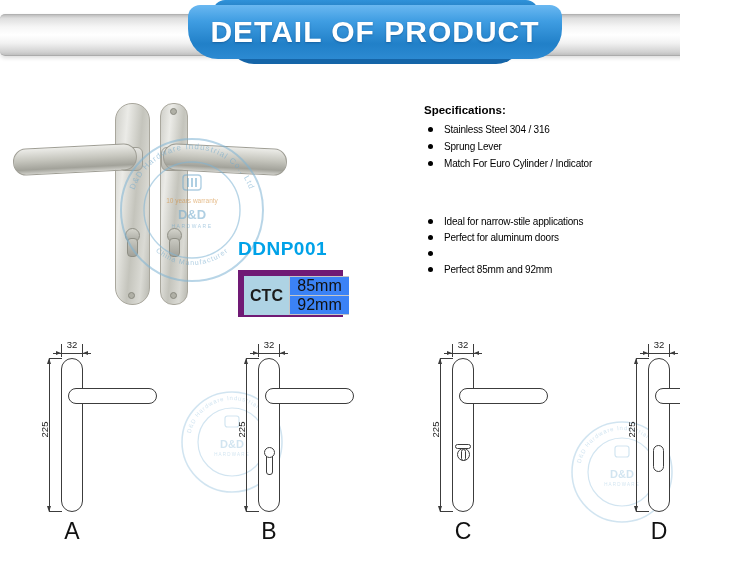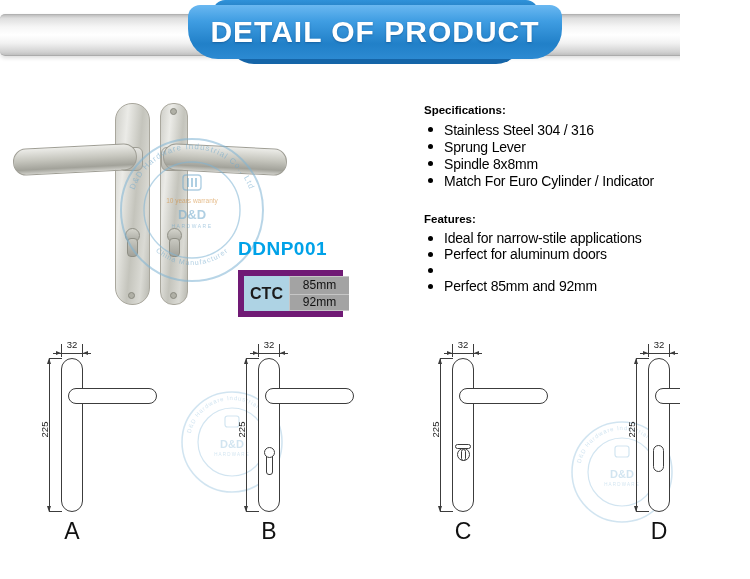--- a/index.html
+++ b/index.html
@@ -47,32 +47,32 @@
   .screw{width:5px;height:5px;border-radius:50%;background:#b0b0a6;border:1px solid #8a8a80;}
 
   .wm{pointer-events:none;}
 
   
   .pcode{left:238px;top:238px;font-size:19px;font-weight:bold;color:#00a2e8;letter-spacing:.5px;}
   .ctc{left:238px;top:270px;width:105px;height:47px;display:grid;
     grid-template-columns:45px 60px;grid-template-rows:1fr 1fr;border:6px solid #701a75;box-sizing:border-box;}
   .ctc-label{grid-row:1/3;background:#aed3e4;display:flex;align-items:center;justify-content:center;
     font-weight:bold;font-size:16px;color:#1b1b1b;}
-  .ctc-val{background:#a3a3a3;border:1px solid #c6c6c6;border-right:0;display:flex;align-items:center;justify-content:center;
-    font-size:12px;}
+  .ctc-val{background:#3b82f6;border:1px solid #c6c6c6;border-right:0;display:flex;align-items:center;justify-content:center;
+    font-size:16px;}
   .ctc-val.first{border-bottom:0;}
 
   
   .txtblock{width:230px;}
   .blk-h{font-size:11.5px;font-weight:bold;margin-bottom:5px;color:#000;}
   .bullet-item{display:flex;align-items:center;}
   .bi-17{height:17px;}
   .bi-16{height:16px;}
   .dot{width:5px;height:5px;border-radius:50%;background:#000;margin:0 11px 0 4px;flex:0 0 auto;}
-  .bi-text{font-size:14px;letter-spacing:-0.2px;color:#000;white-space:nowrap;}
+  .bi-text{font-size:10px;letter-spacing:-0.2px;color:#000;white-space:nowrap;}
 
   
   .drawing{position:absolute;top:330px;width:130px;height:215px;}
   .dln{position:absolute;background:#3c3c3c;}
   .outline{position:absolute;border:1.2px solid #3c3c3c;background:#fff;box-sizing:border-box;}
   .d-plate{left:21px;top:28px;width:22px;height:154px;border-radius:11px;}
   .d-lever{left:28px;top:58px;width:89px;height:16px;border-radius:8px;z-index:3;}
   .dimh-ext{width:1px;height:13px;top:14px;}
   .dimh-line{left:13px;top:23px;width:38px;height:1px;}
   .arr{position:absolute;width:0;height:0;}
@@ -154,30 +154,25 @@
     <div class="bullet-item bi-17">
       <span class="dot"></span>
       <span class="bi-text">Stainless Steel 304 / 316</span>
       </div>
     <div class="bullet-item bi-17">
       <span class="dot"></span>
       <span class="bi-text">Sprung Lever</span>
       </div>
     <div class="bullet-item bi-17">
       <span class="dot"></span>
-      <span class="bi-text">Spindle 8x8mm</span>
-      </div>
-    <div class="bullet-item bi-17">
-      <span class="dot"></span>
       <span class="bi-text">Match For Euro Cylinder / Indicator</span>
       </div>
   </div>
 
   <div class="abs txtblock" style="left:424px;top:213px;">
-    <div class="blk-h">Features:</div>
     <div class="bullet-item bi-16">
       <span class="dot"></span>
       <span class="bi-text">Ideal for narrow-stile applications</span>
       </div>
     <div class="bullet-item bi-16">
       <span class="dot"></span>
       <span class="bi-text">Perfect for aluminum doors</span>
       </div>
     <div class="bullet-item bi-16">
       <span class="dot"></span>

